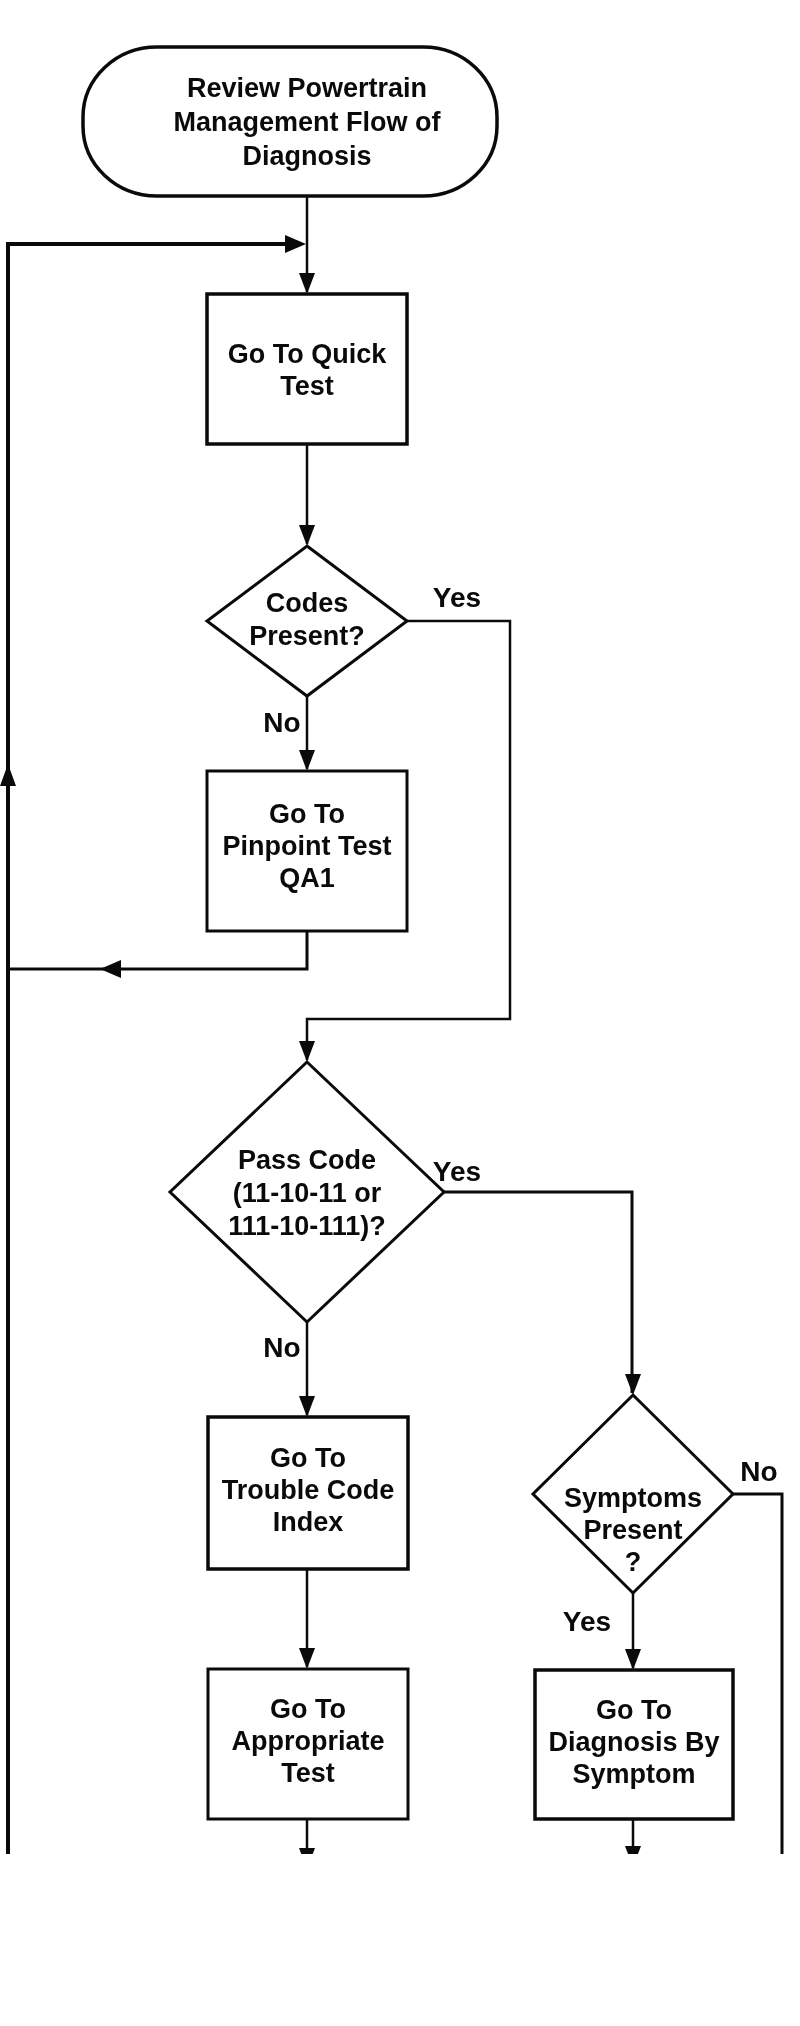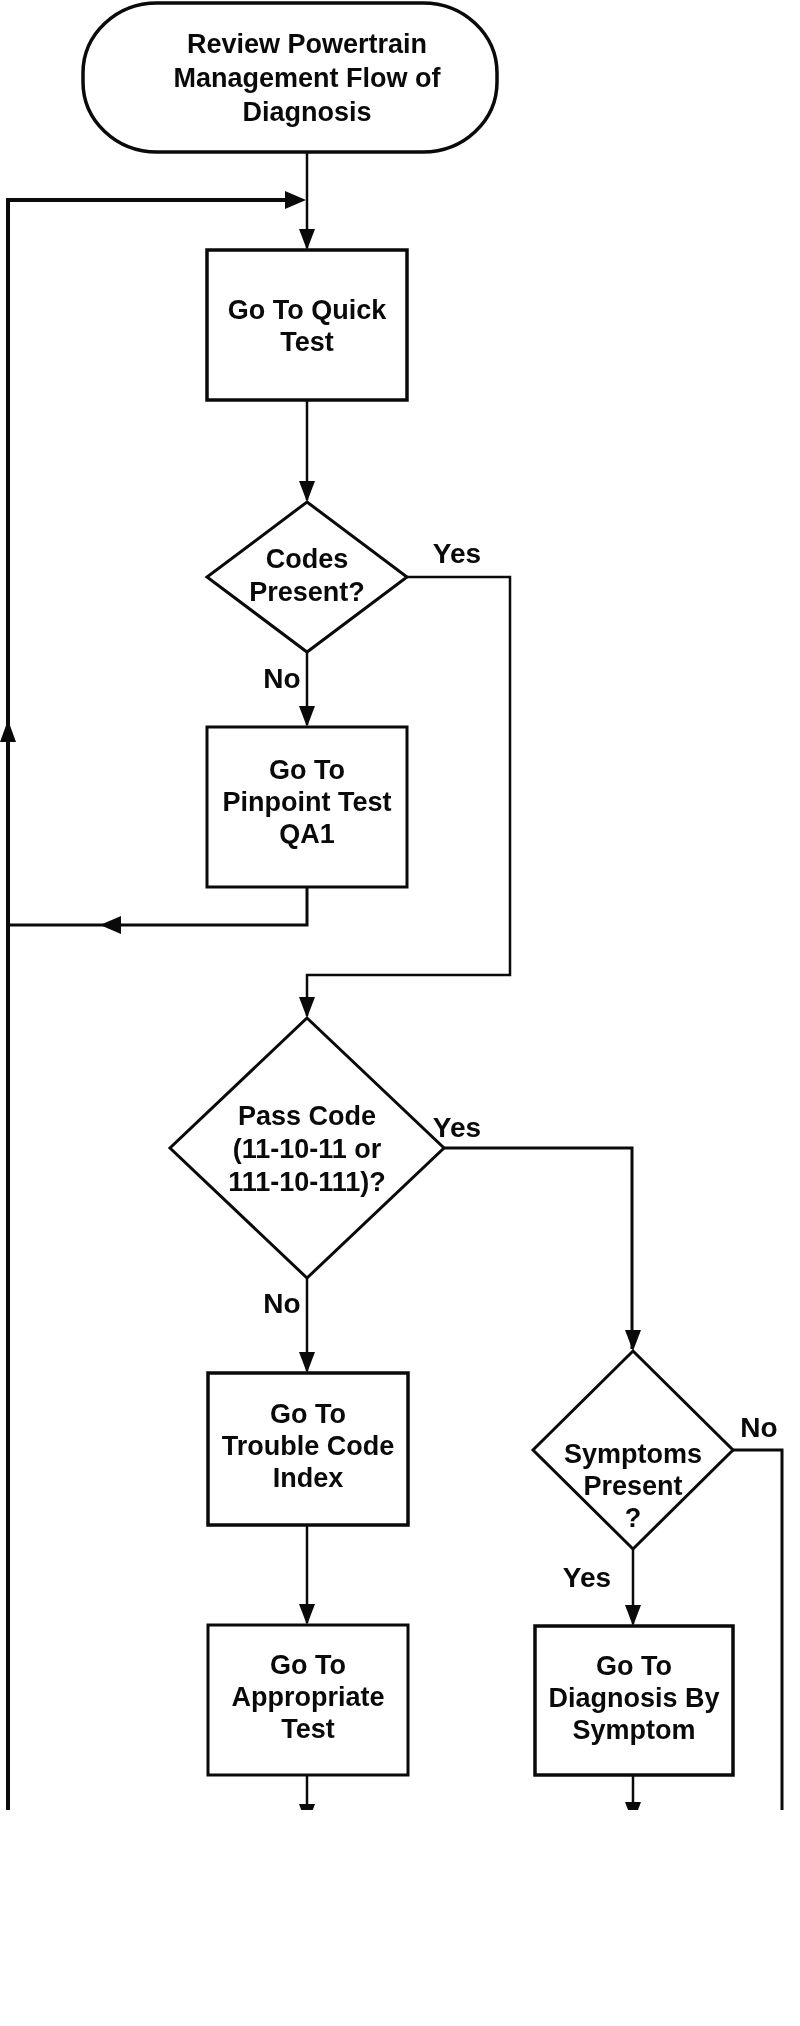--- a/index.html
+++ b/index.html
@@ -6,20 +6,21 @@
     margin: 0;
     padding: 0;
     background: #ffffff;
   }
   .page {
     position: relative;
     width: 800px;
     height: 1810px;
     background: #ffffff;
     overflow: hidden;
+    margin-top: 44px;
   }
   svg {
     display: block;
   }
   .shape {
     fill: #ffffff;
     stroke: #0a0a0a;
     stroke-width: 3;
   }
   .shape.thickline {

